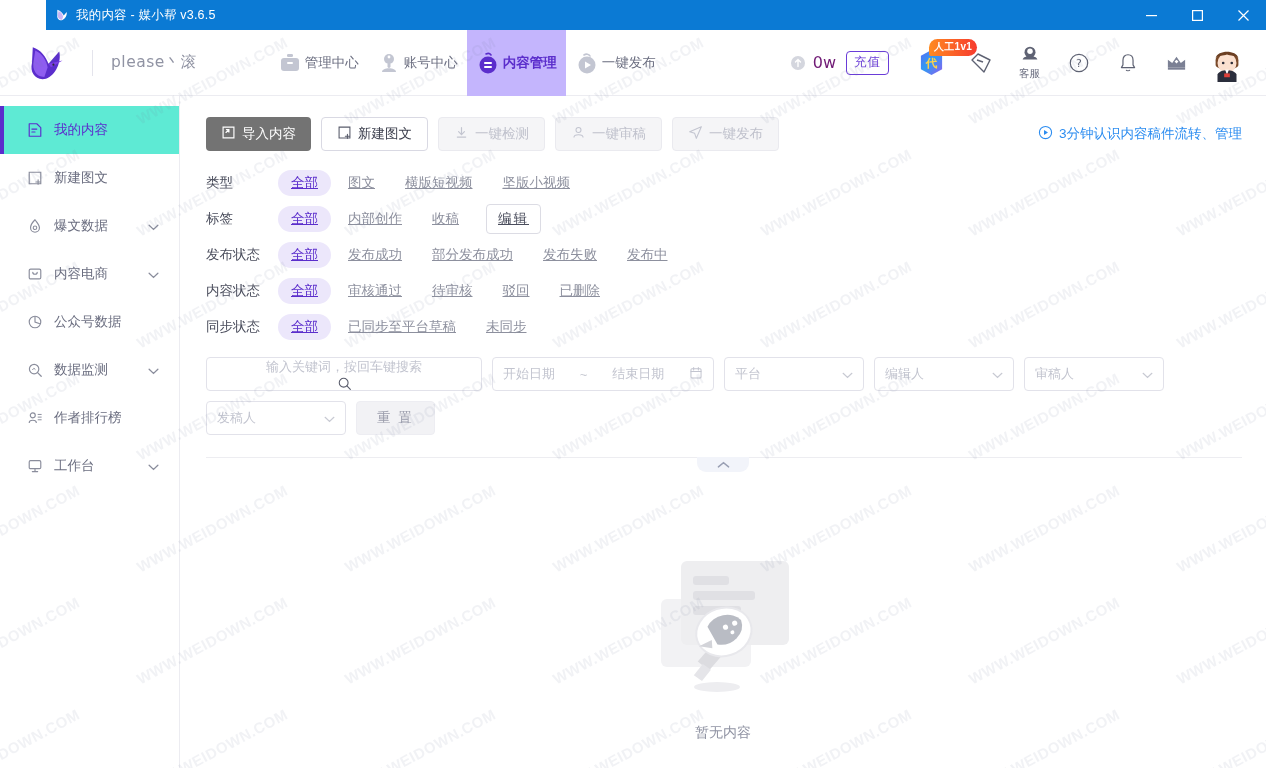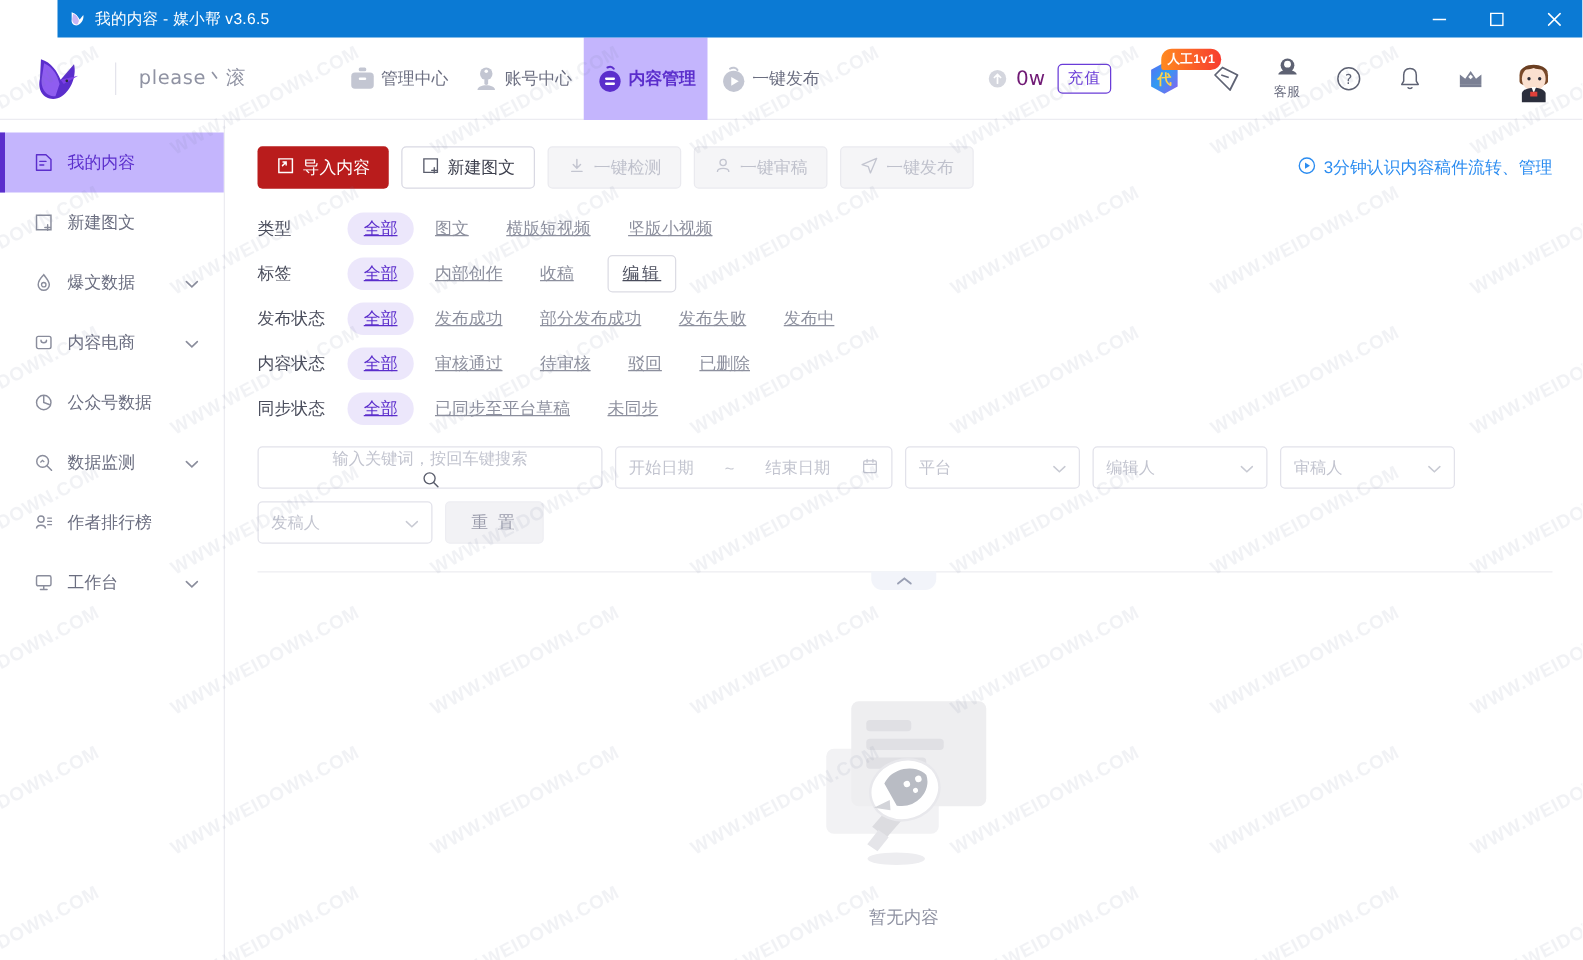--- a/index.html
+++ b/index.html
@@ -83,35 +83,35 @@
   
   .sidebar {
     width: 180px; background: #fff; border-right: 1px solid #ececf1;
     padding-top: 10px; flex-shrink: 0; position: relative; z-index: 50;
   }
   .side-item {
     height: 48px; display: flex; align-items: center; padding-left: 26px;
     gap: 11px; cursor: pointer; position: relative; color: #6b6e80; font-size: 13.5px;
   }
   .side-item .si-ico { width: 17px; height: 17px; display: flex; align-items: center; justify-content: center; }
-  .side-item.active { background: #c4b5fd; color: #5b2ecc; }
+  .side-item.active { background: #5eead4; color: #5b2ecc; }
   .side-item.active::before {
     content: ""; position: absolute; left: 0; top: 0; bottom: 0; width: 4px; background: #5b2ecc;
   }
   .chev { margin-left: auto; margin-right: 20px; }
 
   
   .main { flex: 1; background: #fff; position: relative; overflow: hidden; }
   .toolbar { display: flex; align-items: center; padding: 21px 24px 0 26px; }
   .btn {
     height: 34px; border-radius: 4px; display: inline-flex; align-items: center;
     justify-content: center; gap: 6px; font-size: 13.5px; padding: 0 15px;
     cursor: pointer; white-space: nowrap;
   }
-  .btn-primary { background: #b91c1c; color: #fff; margin-right: 10px; }
+  .btn-primary { background: #737373; color: #fff; margin-right: 10px; }
   .btn-outline { background: #fff; border: 1px solid #d9d9e3; color: #3c3f4d; margin-right: 10px; }
   .btn-disabled { background: #f5f5f7; border: 1px solid #eaeaef; color: #bfc1cc; margin-right: 10px; cursor: default; }
   .video-link {
     margin-left: auto; color: #2b8cf0; font-size: 13.5px; display: flex;
     align-items: center; gap: 6px; cursor: pointer;
   }
 
   
   .filters { padding: 14px 26px 0 26px; }
   .frow { display: flex; align-items: center; min-height: 36px; }

